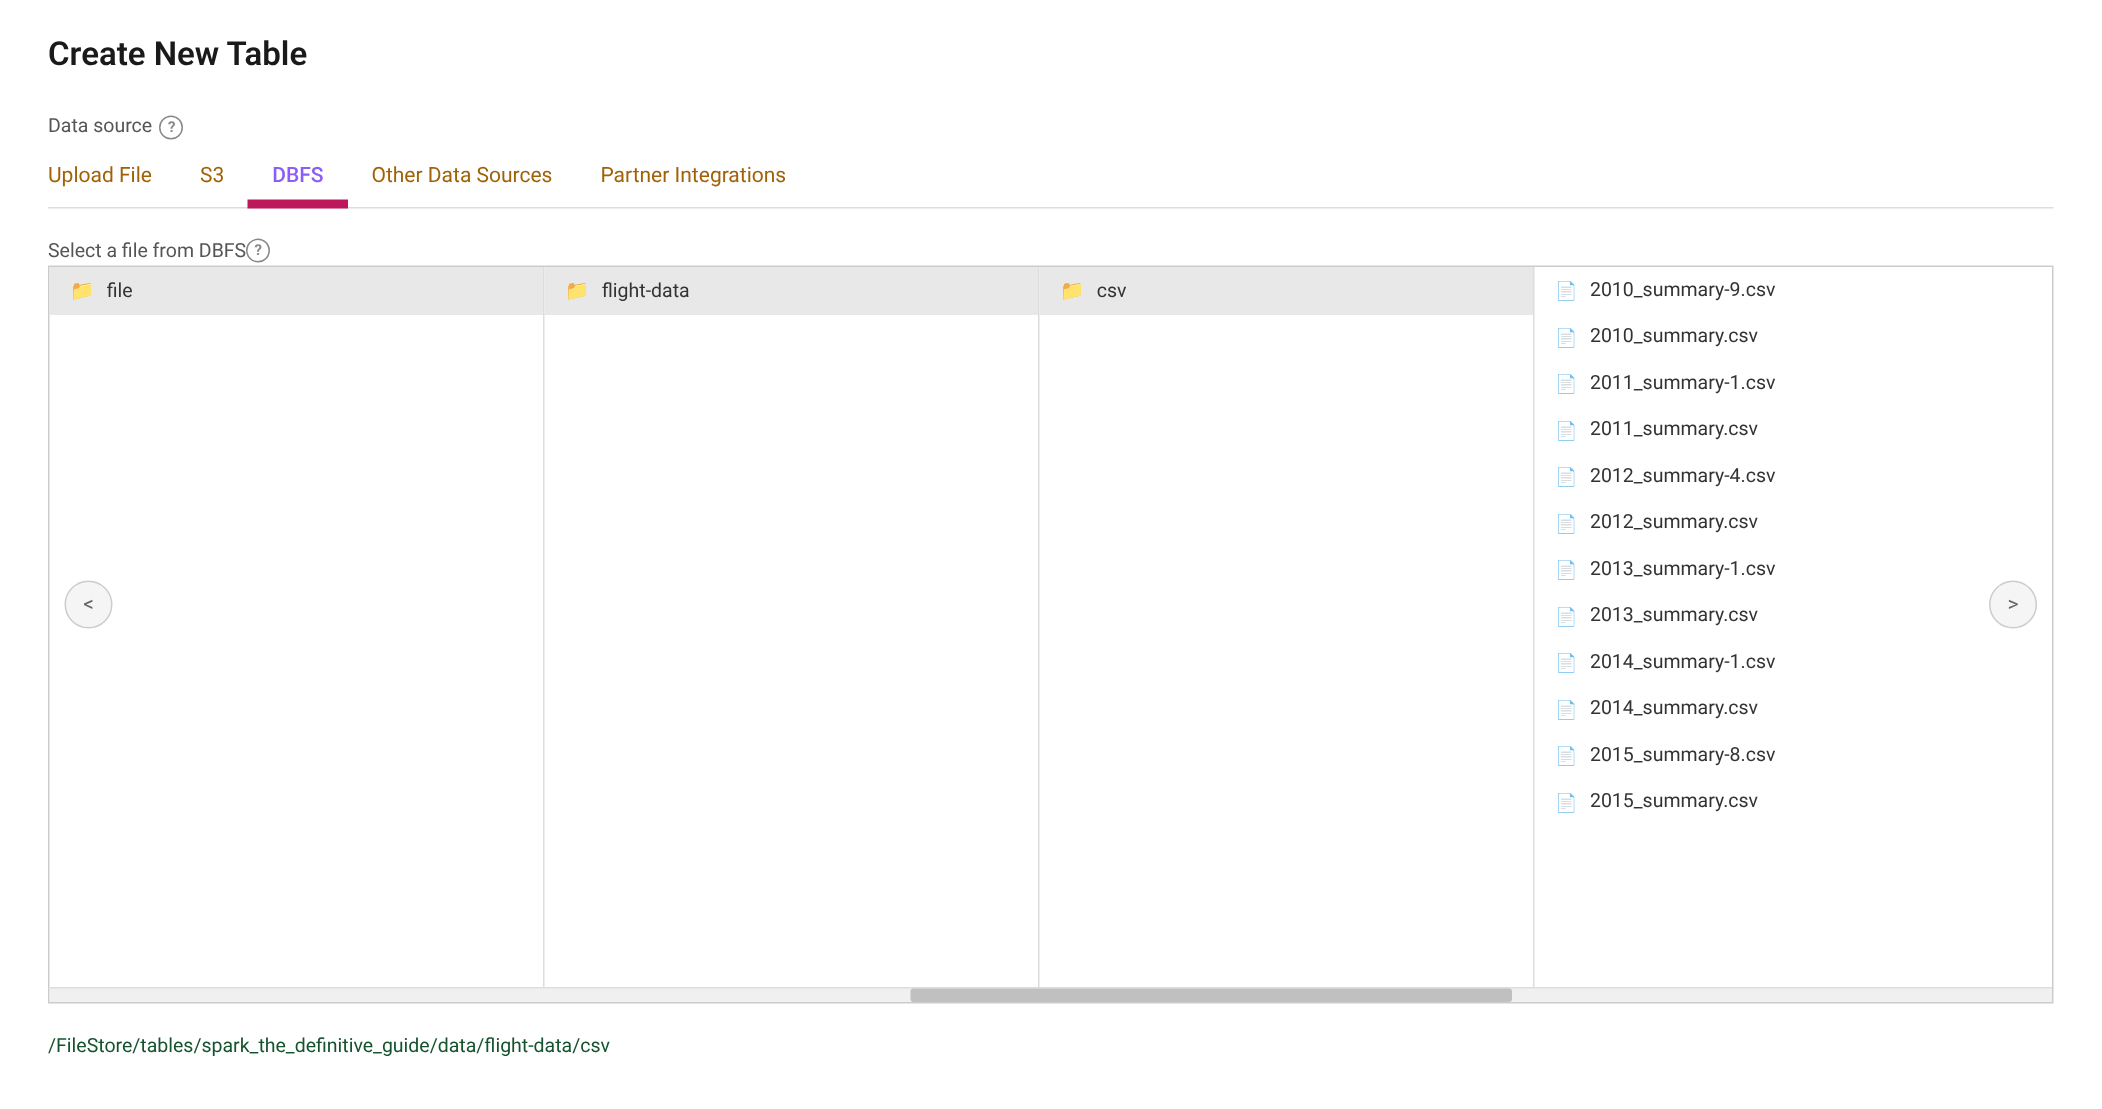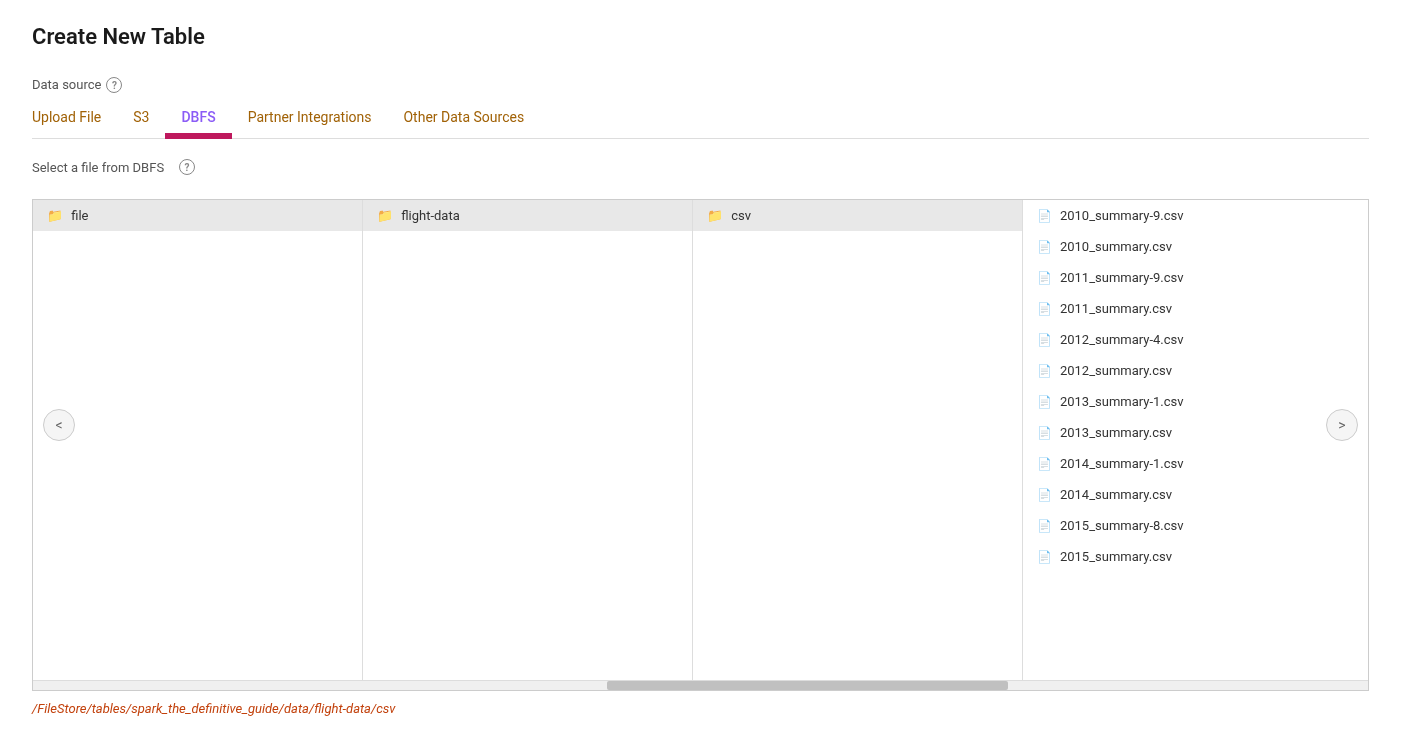--- a/index.html
+++ b/index.html
@@ -54,24 +54,24 @@
     }
     .tab:first-child { padding-left: 0; }
     .tab.active {
       color: #8b5cf6;
       border-bottom: 6px solid #be185d;
       font-weight: 500;
     }
     .file-browser-label {
       font-size: 13px;
       color: #555;
-      margin-bottom: 24px;
-      display: flex;
-      align-items: center;
-      gap: 15px;
+      margin-bottom: 2px;
+      display: flex;
+      align-items: center;
+      gap: 0;
     }
     .file-browser-container {
       border: 1px solid #ccc;
       position: relative;
       overflow: hidden;
     }
     .file-columns-wrapper {
       display: flex;
       overflow-x: hidden;
       position: relative;
@@ -128,42 +128,41 @@
       position: relative;
     }
     .scrollbar-thumb {
       position: absolute;
       height: 100%;
       background: #c0c0c0;
       border-radius: 2px;
     }
     .selected-path {
       font-size: 13px;
-      color: #c2410c;
-      margin-top: 10px;
-      font-style: italic;
+      color: #14532d;
+      margin-top: 21px;
     }
   </style>
 </head>
 <body>
 
 <h1>Create New Table</h1>
 
 <div class="data-source-label">
   <span>Data source</span>
   <span class="help-icon">?</span>
 </div>
 
 <div class="tabs">
 
 <div class="tab">Upload File</div>
     <div class="tab">S3</div>
     <div class="tab active">DBFS</div>
+    <div class="tab">Other Data Sources</div>
     <div class="tab">Partner Integrations</div>
-    <div class="tab">Other Data Sources</div>
   </div>
 
 <div class="file-browser-label">
   <span>Select a file from DBFS</span>
   <span class="help-icon">?</span>
 </div>
 
 <div class="file-browser-container" style="position: relative;">
   <div class="file-columns-wrapper" id="columns-wrapper">
 
@@ -189,21 +188,21 @@
         <div class="file-item">
           <span class="file-icon">📄</span>
           <span>2010_summary-9.csv</span>
         </div>
         <div class="file-item">
           <span class="file-icon">📄</span>
           <span>2010_summary.csv</span>
         </div>
         <div class="file-item">
           <span class="file-icon">📄</span>
-          <span>2011_summary-9.csv</span>
+          <span>2011_summary-1.csv</span>
         </div>
         <div class="file-item">
           <span class="file-icon">📄</span>
           <span>2011_summary.csv</span>
         </div>
         <div class="file-item">
           <span class="file-icon">📄</span>
           <span>2012_summary-4.csv</span>
         </div>
         <div class="file-item">

